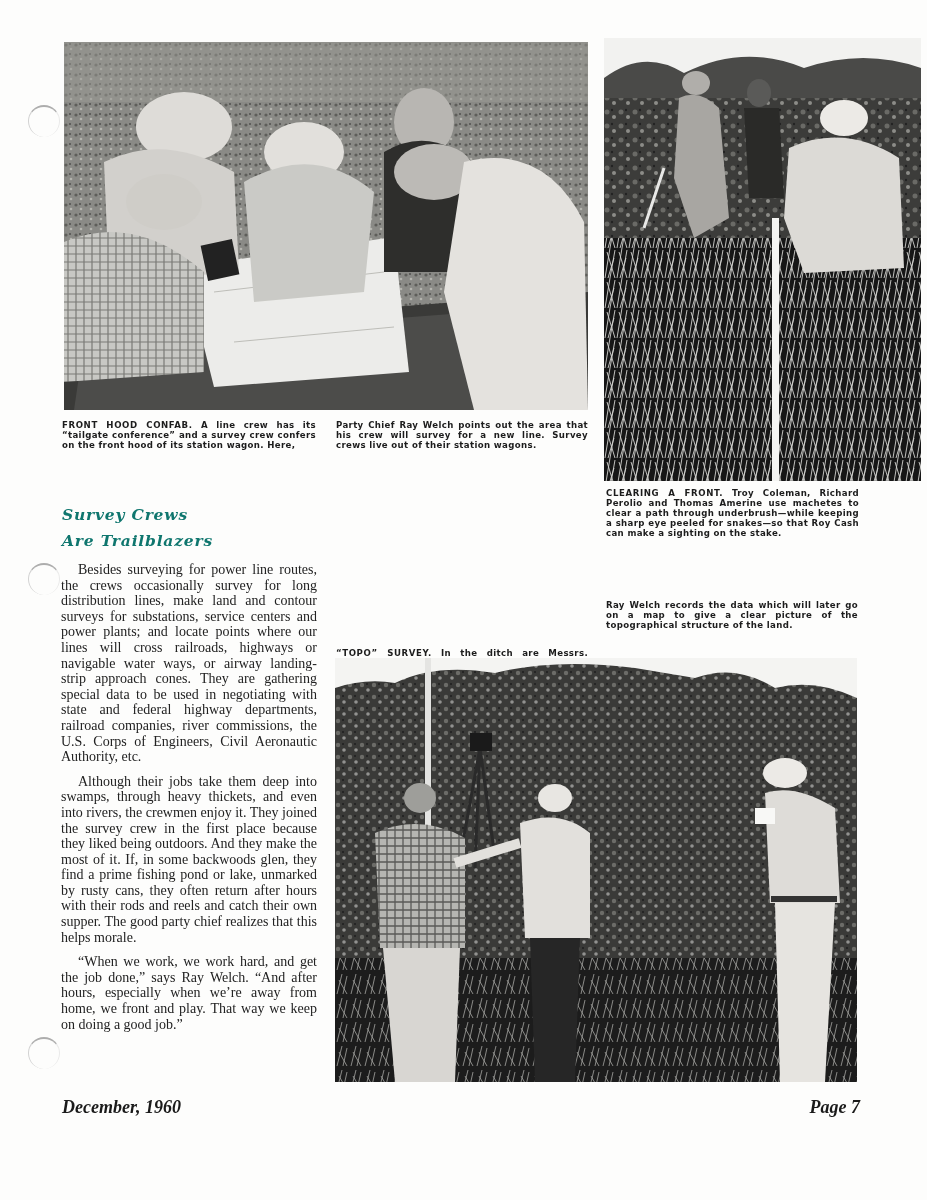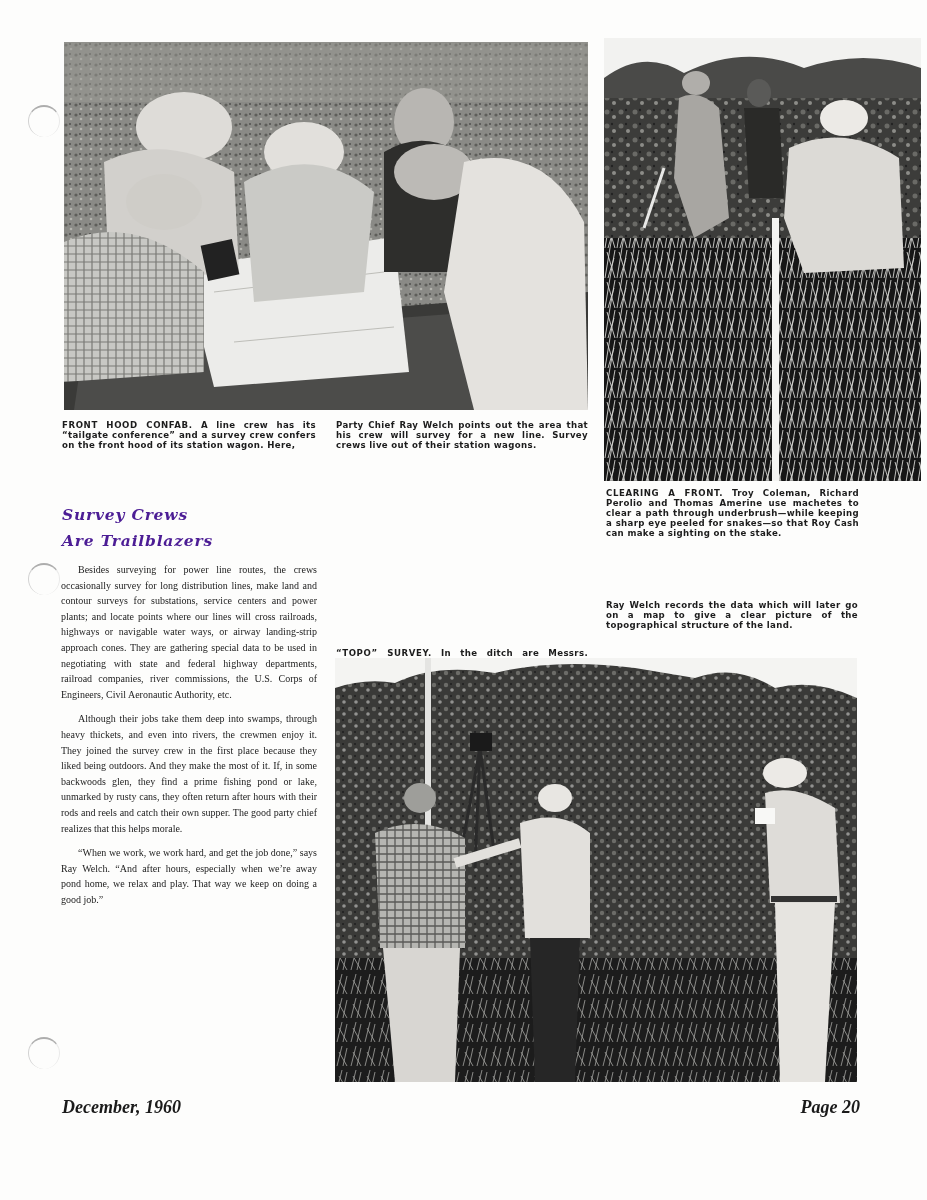--- a/index.html
+++ b/index.html
@@ -2,22 +2,22 @@
 <html><head>
 <meta charset="utf-8">
 <style>
   html, body { margin:0; padding:0; }
   body { width:927px; height:1200px; background:#fdfdfc; position:relative; overflow:hidden; font-family:"DejaVu Serif", serif; color:#1a1a1a; }
   .hole { position:absolute; left:28px; width:30px; height:30px; border-radius:50%; border-top:2px solid #9a9a9a; border-left:1px solid #c8c8c8; border-right:1px solid #e6e6e6; border-bottom:none; opacity:.8; }
   .photo { position:absolute; overflow:hidden; }
   .photo svg { width:100%; height:100%; display:block; }
   .cap { position:absolute; font-family:"DejaVu Sans", sans-serif; font-weight:bold; font-size:8.6px; line-height:10px; letter-spacing:0.35px; color:#1c1c1c; text-align:justify; }
   .cap .lead { letter-spacing:0.6px; }
-  .heading { position:absolute; left:62px; font-family:"DejaVu Serif", serif; font-style:italic; font-weight:bold; font-size:15.5px; letter-spacing:0.8px; color:#4c1d95; }
-  .body-col { position:absolute; left:61px; width:256px; font-family:"Liberation Serif", serif; font-size:10px; line-height:15.6px; text-align:justify; color:#222; }
+  .heading { position:absolute; left:62px; font-family:"DejaVu Serif", serif; font-style:italic; font-weight:bold; font-size:15.5px; letter-spacing:0.8px; color:#0f766e; }
+  .body-col { position:absolute; left:61px; width:256px; font-family:"Liberation Serif", serif; font-size:14px; line-height:15.6px; text-align:justify; color:#222; }
   .body-col p { margin:0 0 9px 0; text-indent:17px; }
   .footer { position:absolute; top:1097px; font-family:"Liberation Serif", serif; font-style:italic; font-weight:bold; font-size:18px; color:#1a1a1a; }
 </style>
 </head>
 <body>
 
 <div class="hole" style="top:105px;"></div>
 <div class="hole" style="top:563px;"></div>
 <div class="hole" style="top:1037px;"></div>
 
@@ -101,21 +101,21 @@
   <span class="lead">CLEARING A FRONT.</span>
   <span>Troy Coleman, Richard Perolio and Thomas Amerine use machetes to clear a path through underbrush—while keeping a sharp eye peeled for snakes—so that Roy Cash can make a sighting on the stake.</span>
 </div>
 
 <div class="heading" style="top:505px;">Survey Crews</div>
 <div class="heading" style="top:531px;">Are Trailblazers</div>
 
 <div class="body-col" style="top:562px;">
   <p>Besides surveying for power line routes, the crews occasionally survey for long distribution lines, make land and contour surveys for substations, service centers and power plants; and locate points where our lines will cross railroads, highways or navigable water ways, or airway landing-strip approach cones. They are gathering special data to be used in negotiating with state and federal highway departments, railroad companies, river commissions, the U.S. Corps of Engineers, Civil Aeronautic Authority, etc.</p>
   <p>Although their jobs take them deep into swamps, through heavy thickets, and even into rivers, the crewmen enjoy it. They joined the survey crew in the first place because they liked being outdoors. And they make the most of it. If, in some backwoods glen, they find a prime fishing pond or lake, unmarked by rusty cans, they often return after hours with their rods and reels and catch their own supper. The good party chief realizes that this helps morale.</p>
-  <p>“When we work, we work hard, and get the job done,” says Ray Welch. “And after hours, especially when we’re away pond home, we relax and play. That way we keep on doing a good job.”</p>
+  <p>“When we work, we work hard, and get the job done,” says Ray Welch. “And after hours, especially when we’re away from home, we front and play. That way we keep on doing a good job.”</p>
 </div>
 
 <div class="cap" style="left:336px; top:600px; width:252px;margin-top:48px;">
   <span class="lead">“TOPO” SURVEY.</span>
   <span>In the ditch are Messrs. Perolio and Coleman, holding the measuring stake as the instrument man sights on it.</span>
 </div>
 <div class="cap" style="left:606px; top:600px; width:252px;">
   <span>Ray Welch records the data which will later go on a map to give a clear picture of the topographical structure of the land.</span>
 </div>
 
@@ -157,13 +157,13 @@
 
     <ellipse cx="450" cy="115" rx="22" ry="15" fill="#eceae6"></ellipse>
     <path d="M430 135 Q460 125 500 150 L505 245 L435 245 Z" fill="#dedcd8"></path>
     <rect x="420" y="150" width="20" height="16" fill="#f8f8f6"></rect>
     <path d="M440 245 L500 245 L490 424 L445 424 Z" fill="#e6e4e0"></path>
     <rect x="436" y="238" width="66" height="6" fill="#333"></rect>
   </svg>
 </div>
 
 <div class="footer" style="left:62px;">December, 1960</div>
-<div class="footer" style="right:67px;">Page 20</div>
+<div class="footer" style="right:67px;">Page 7</div>
 
 </body></html>

